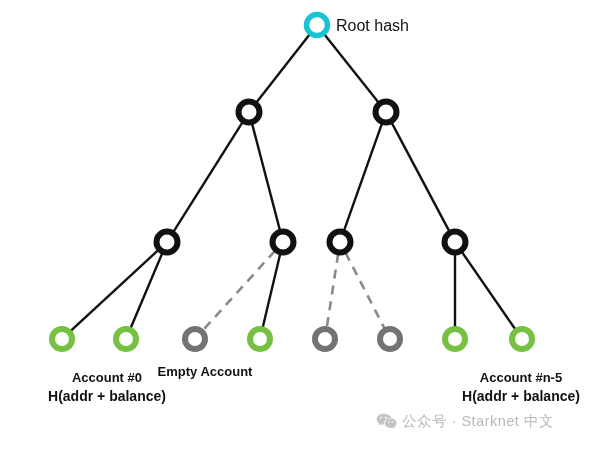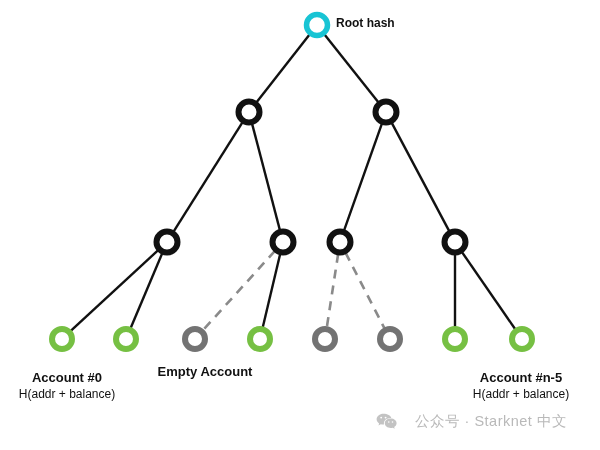--- a/index.html
+++ b/index.html
@@ -29,65 +29,66 @@
     width: 600px;
     height: 450px;
     display: block;
   }
   .lbl {
     position: absolute;
     white-space: nowrap;
     line-height: 1.28;
   }
   .lbl-root {
-    font-size: 12px;
-    font-weight: 700;
+    font-size: 16px;
+    font-weight: 400;
     color: #111111;
     left: 336px;
     top: 16px;
   }
   .caption {
     position: absolute;
     text-align: center;
     line-height: 1.3;
   }
   .caption .cap-title {
     font-size: 13px;
     font-weight: bold;
     color: #111111;
     display: block;
   }
   .caption .cap-sub {
-    font-size: 12px;
-    font-weight: 400;
+    font-size: 14px;
+    font-weight: 700;
     color: #111111;
     display: block;
   }
   #caption-account0 {
     left: 0px;
     top: 370px;
     width: 134px;
+    padding-left: 40px;
   }
   #caption-empty {
     left: 150px;
     top: 364px;
     width: 110px;
   }
   #caption-accountn {
     left: 442px;
     top: 370px;
     width: 158px;
   }
   #watermark {
     position: absolute;
     left: 376px;
     top: 412px;
     display: flex;
     align-items: center;
-    gap: 18px;
+    gap: 5px;
     color: #b9b9b9;
     font-size: 14.5px;
     letter-spacing: 0.5px;
   }
   #watermark .wm-text {
     color: #b9b9b9;
     font-family: "Liberation Sans", sans-serif;
   }
   .wechat-icon {
     display: inline-block;

